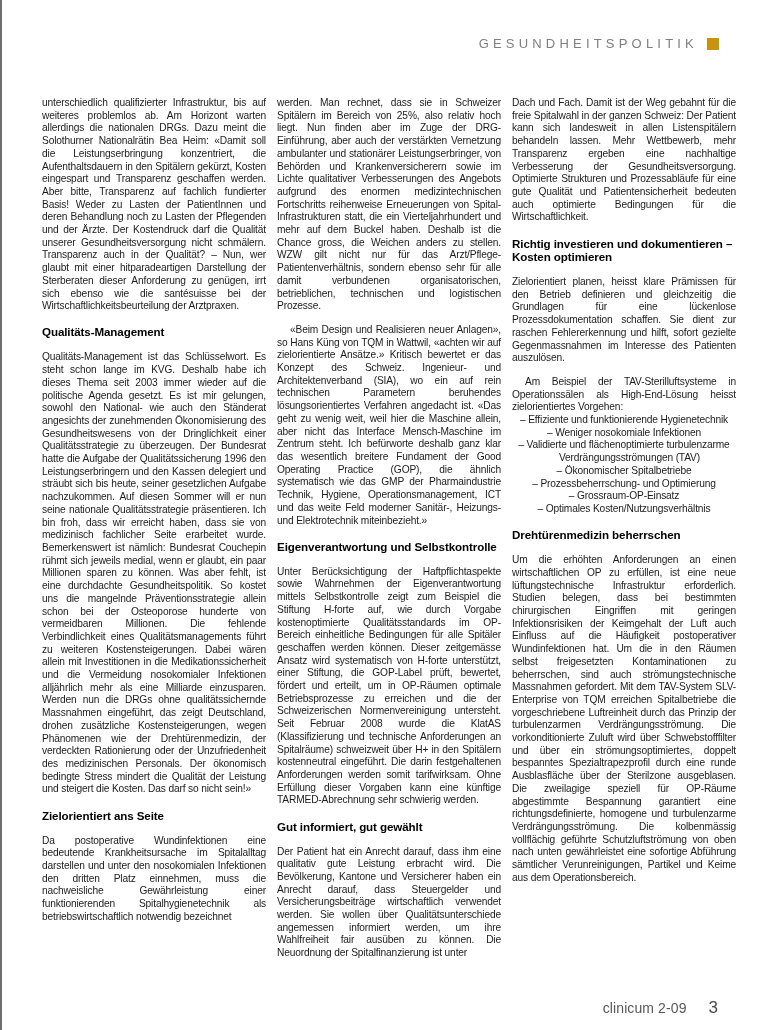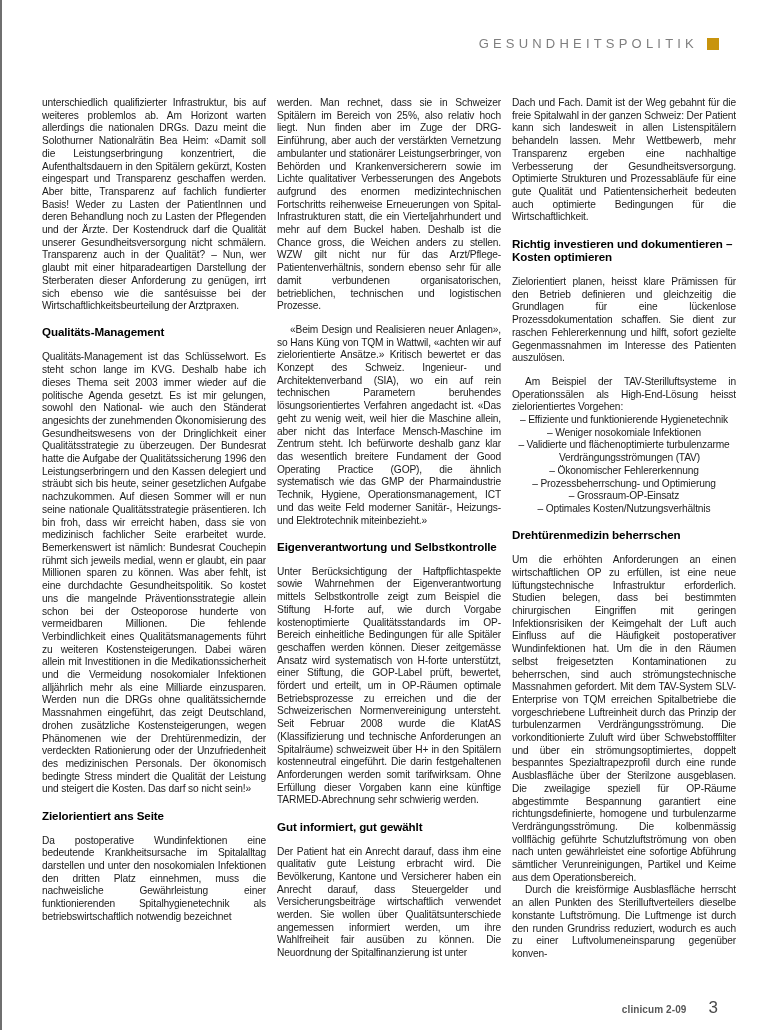--- a/index.html
+++ b/index.html
@@ -48,21 +48,21 @@
     list-style:none; margin-top:0;
     font-size:10.2px; line-height:12.7px; letter-spacing:-0.15px;
     color:#1b1b1b; text-align:left;
   }
   .dash-list li { padding-left:11px; text-indent:-11px;text-align:center; }
   .dash-list li::before { content:"–\00a0"; }
   .footer {
     position:absolute; right:46px; bottom:12px;
     display:flex; align-items:baseline; gap:22px;
   }
-  .footer .journal { font-size:10px; color:#585858; letter-spacing:0.1px;font-weight:bold; }
+  .footer .journal { font-size:14px; color:#585858; letter-spacing:0.1px; }
   .footer .pagenum { font-size:17px; color:#4a4a4a; }
 </style>
 </head>
 <body>
 
 <div class="page-edge"></div>
 
 <div class="header">
   <span class="label">GESUNDHEITSPOLITIK</span>
   <span class="marker" style="background: rgb(200, 148, 13);"></span>
@@ -86,27 +86,26 @@
     </div>
     <div class="col">
       <p class="para">Dach und Fach. Damit ist der Weg gebahnt für die freie Spitalwahl in der ganzen Schweiz: Der Patient kann sich landesweit in allen Listenspitälern behandeln lassen. Mehr Wettbewerb, mehr Transparenz ergeben eine nachhaltige Verbesserung der Gesundheitsversorgung. Optimierte Strukturen und Prozessabläufe für eine gute Qualität und Patientensicherheit bedeuten auch optimierte Bedingungen für die Wirtschaftlichkeit.</p>
       <h2 class="subhead">Richtig investieren und dokumentieren – Kosten optimieren</h2>
       <p class="para">Zielorientiert planen, heisst klare Prämissen für den Betrieb definieren und gleichzeitig die Grundlagen für eine lückenlose Prozessdokumentation schaffen. Sie dient zur raschen Fehlererkennung und hilft, sofort gezielte Gegenmassnahmen im Interesse des Patienten auszulösen.</p>
       <p class="para indent">Am Beispiel der TAV-Sterilluftsysteme in Operationssälen als High-End-Lösung heisst zielorientiertes Vorgehen:</p>
       <ul class="dash-list">
         <li>Effiziente und funktionierende Hygienetechnik</li>
         <li>Weniger nosokomiale Infektionen</li>
         <li>Validierte und flächenoptimierte turbulenzarme Verdrängungsströmungen (TAV)</li>
-        <li>Ökonomischer Fehlererkennung</li>
+        <li>Ökonomischer Spitalbetriebe</li>
         <li>Prozessbeherrschung- und Optimierung</li>
         <li>Grossraum-OP-Einsatz</li>
         <li>Optimales Kosten/Nutzungsverhältnis</li>
       </ul>
       <h2 class="subhead">Drehtürenmedizin beherrschen</h2>
       <p class="para">Um die erhöhten Anforderungen an einen wirtschaftlichen OP zu erfüllen, ist eine neue lüftungstechnische Infrastruktur erforderlich. Studien belegen, dass bei bestimmten chirurgischen Eingriffen mit geringen Infektionsrisiken der Keimgehalt der Luft auch Einfluss auf die Häufigkeit postoperativer Wundinfektionen hat. Um die in den Räumen selbst freigesetzten Kontaminationen zu beherrschen, sind auch strömungstechnische Massnahmen gefordert. Mit dem TAV-System SLV-Enterprise von TQM erreichen Spitalbetriebe die vorgeschriebene Luftreinheit durch das Prinzip der turbulenzarmen Verdrängungsströmung. Die vorkonditionierte Zuluft wird über Schwebstofffilter und über ein strömungsoptimiertes, doppelt bespanntes Spezialtrapezprofil durch eine runde Ausblasfläche über der Sterilzone ausgeblasen. Die zweilagige speziell für OP-Räume abgestimmte Bespannung garantiert eine richtungsdefinierte, homogene und turbulenzarme Verdrängungsströmung. Die kolbenmässig vollflächig geführte Schutzluftströmung von oben nach unten gewährleistet eine sofortige Abführung sämtlicher Verunreinigungen, Partikel und Keime aus dem Operationsbereich.</p>
-      <p class="para indent tight">Durch die kreisförmige Ausblasfläche herrscht an allen Punkten des Sterilluftverteilers dieselbe konstante Luftströmung. Die Luftmenge ist durch den runden Grundriss reduziert, wodurch es auch zu einer Luftvolumeneinsparung gegenüber konven-</p>
     </div>
   </div>
 
 <div class="footer">
   <span class="journal">clinicum 2-09</span>
   <span class="pagenum">3</span>
 </div>
 
 </body></html>

